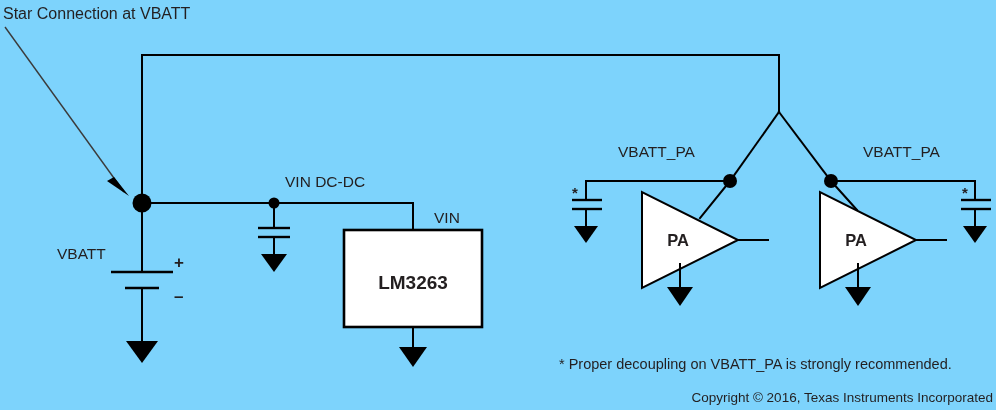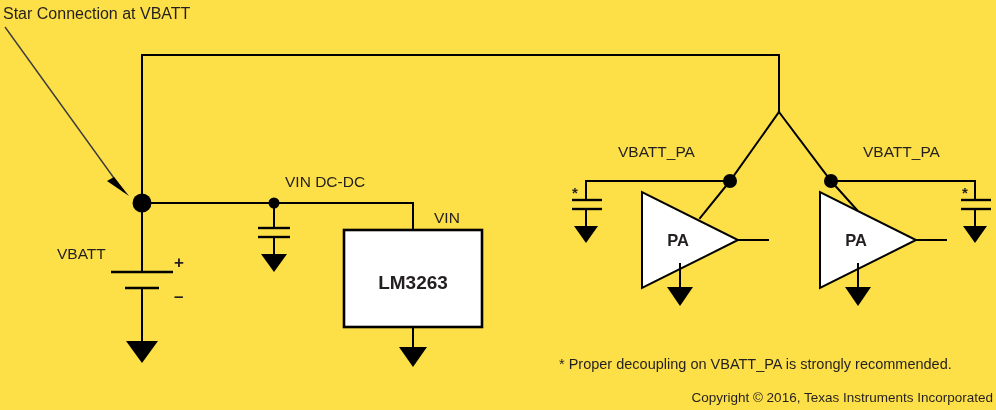--- a/index.html
+++ b/index.html
@@ -9,21 +9,21 @@
     background: #ffffff;
   }
   body {
     font-family: "Liberation Sans", sans-serif;
     color: #231f20;
   }
   #diagram-root {
     position: relative;
     width: 996px;
     height: 410px;
-    background: #fde047;
+    background: #7dd3fc;
     overflow: hidden;
   }
   #schematic {
     position: absolute;
     left: 0;
     top: 0;
     width: 996px;
     height: 410px;
   }
   .wire {

